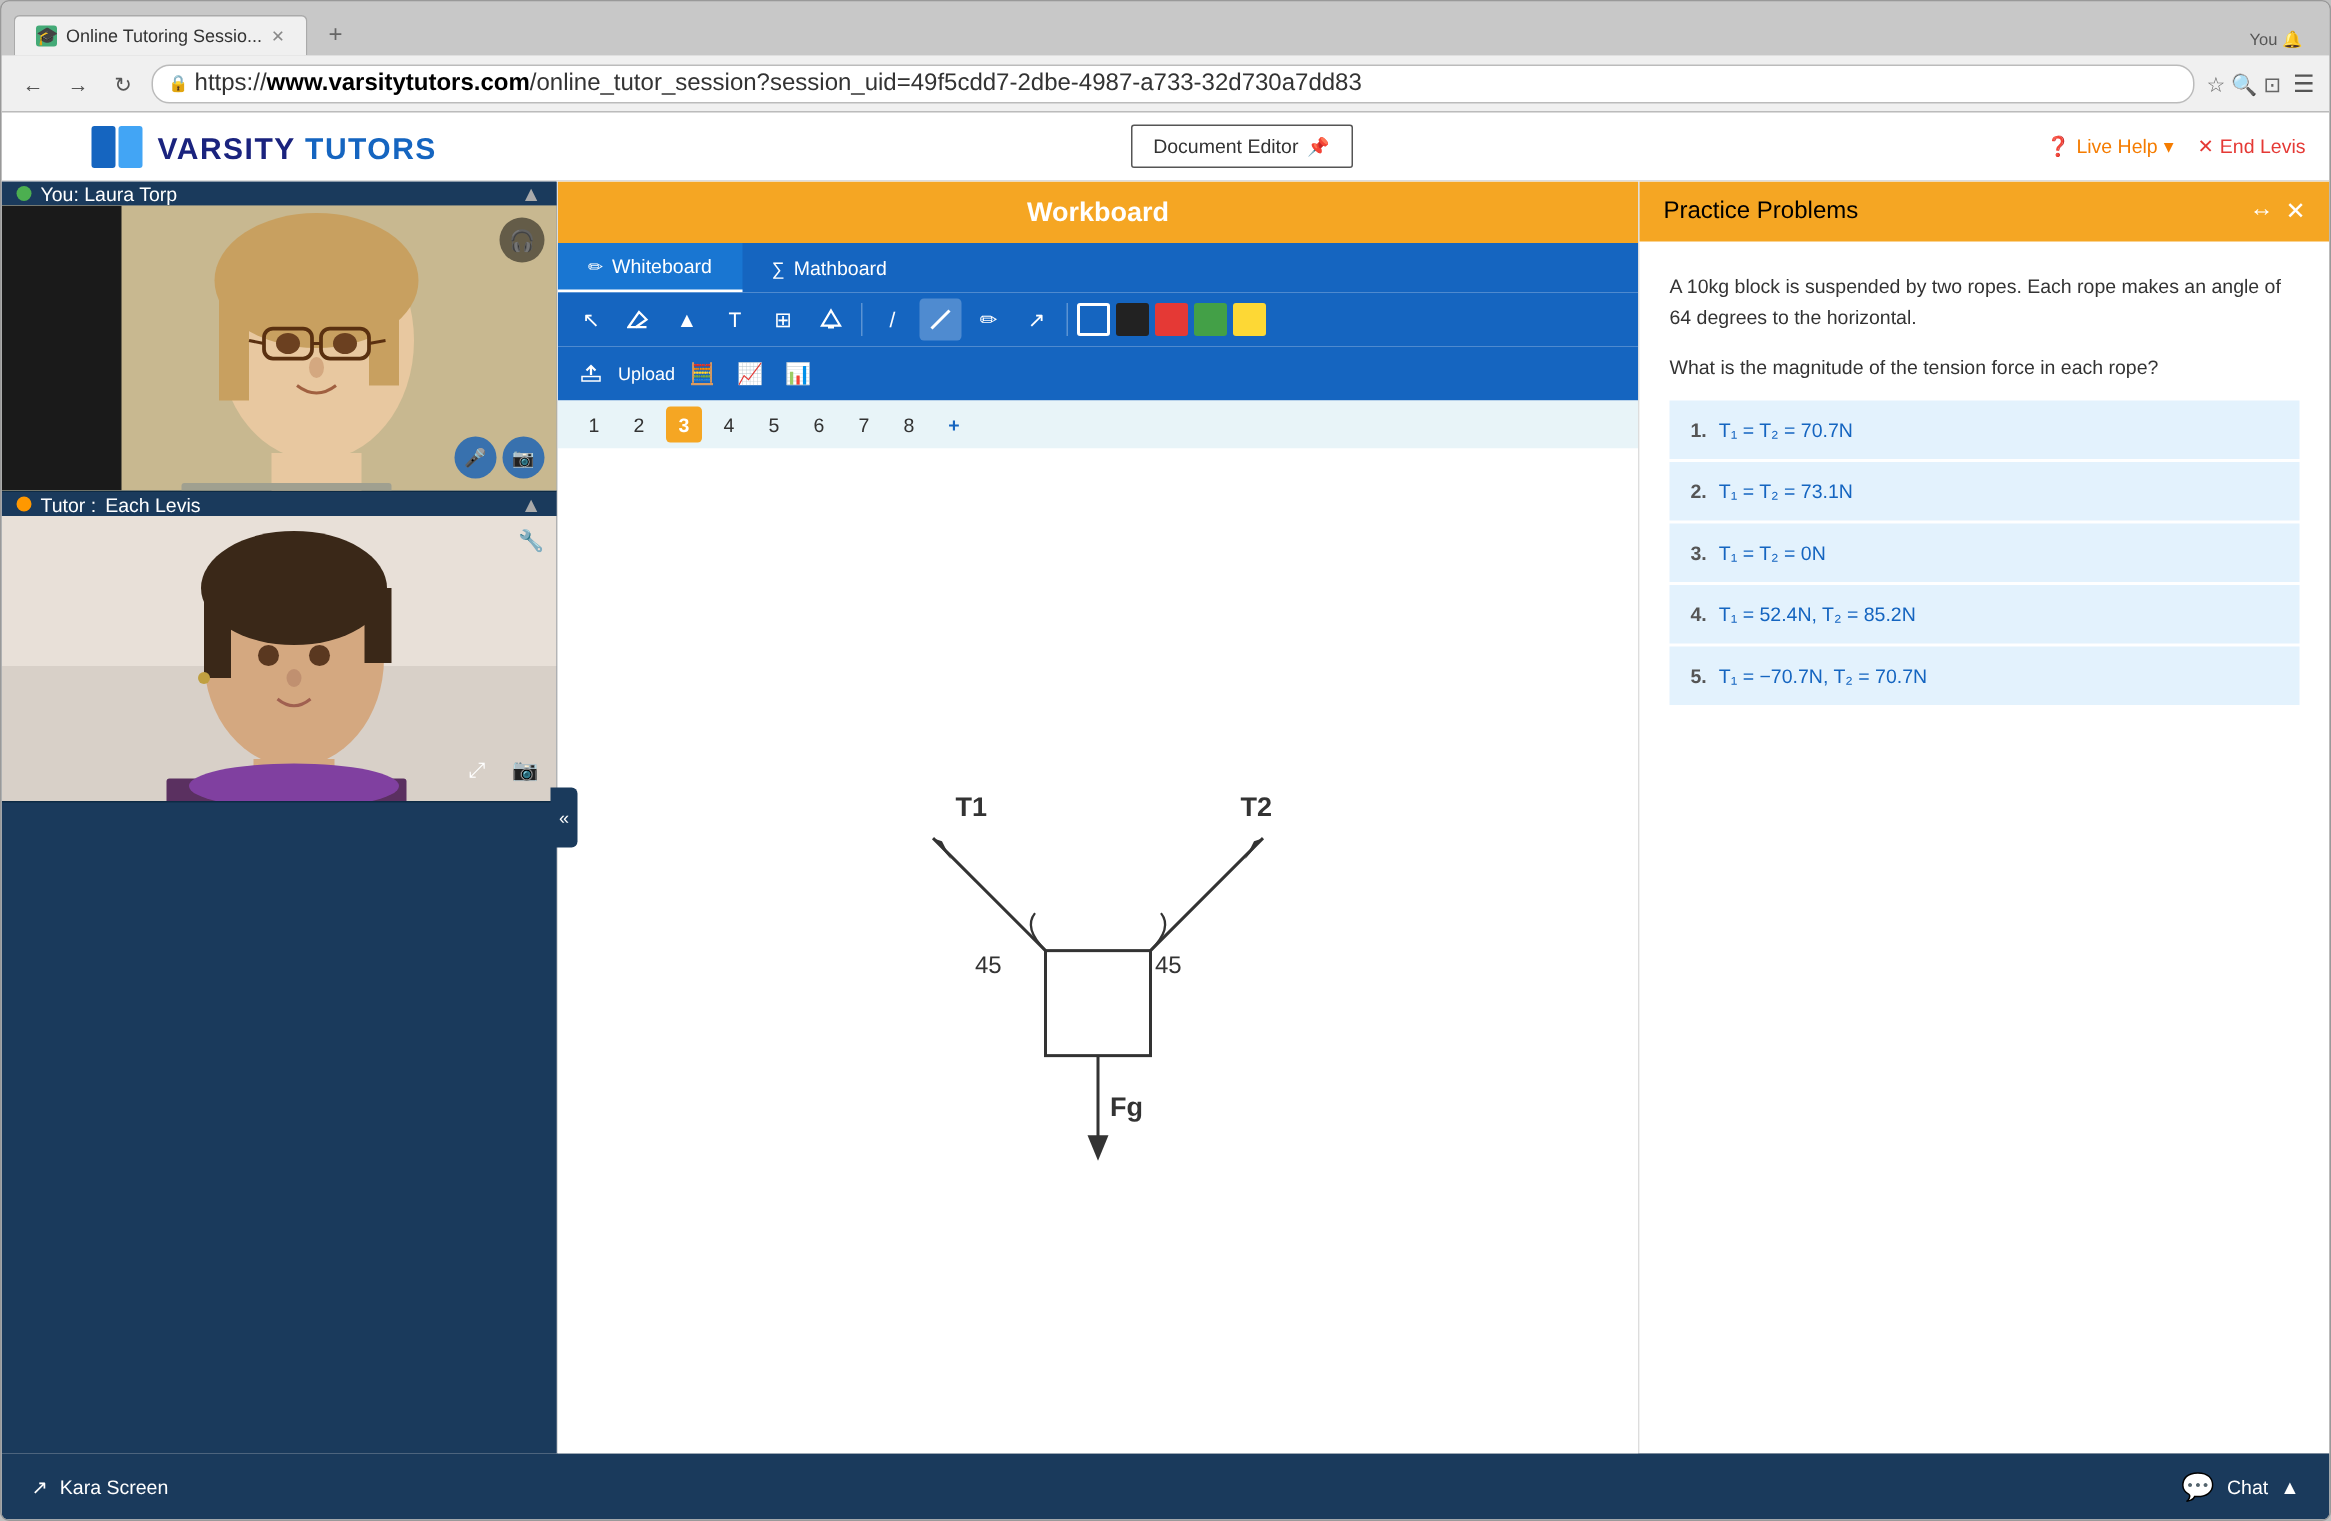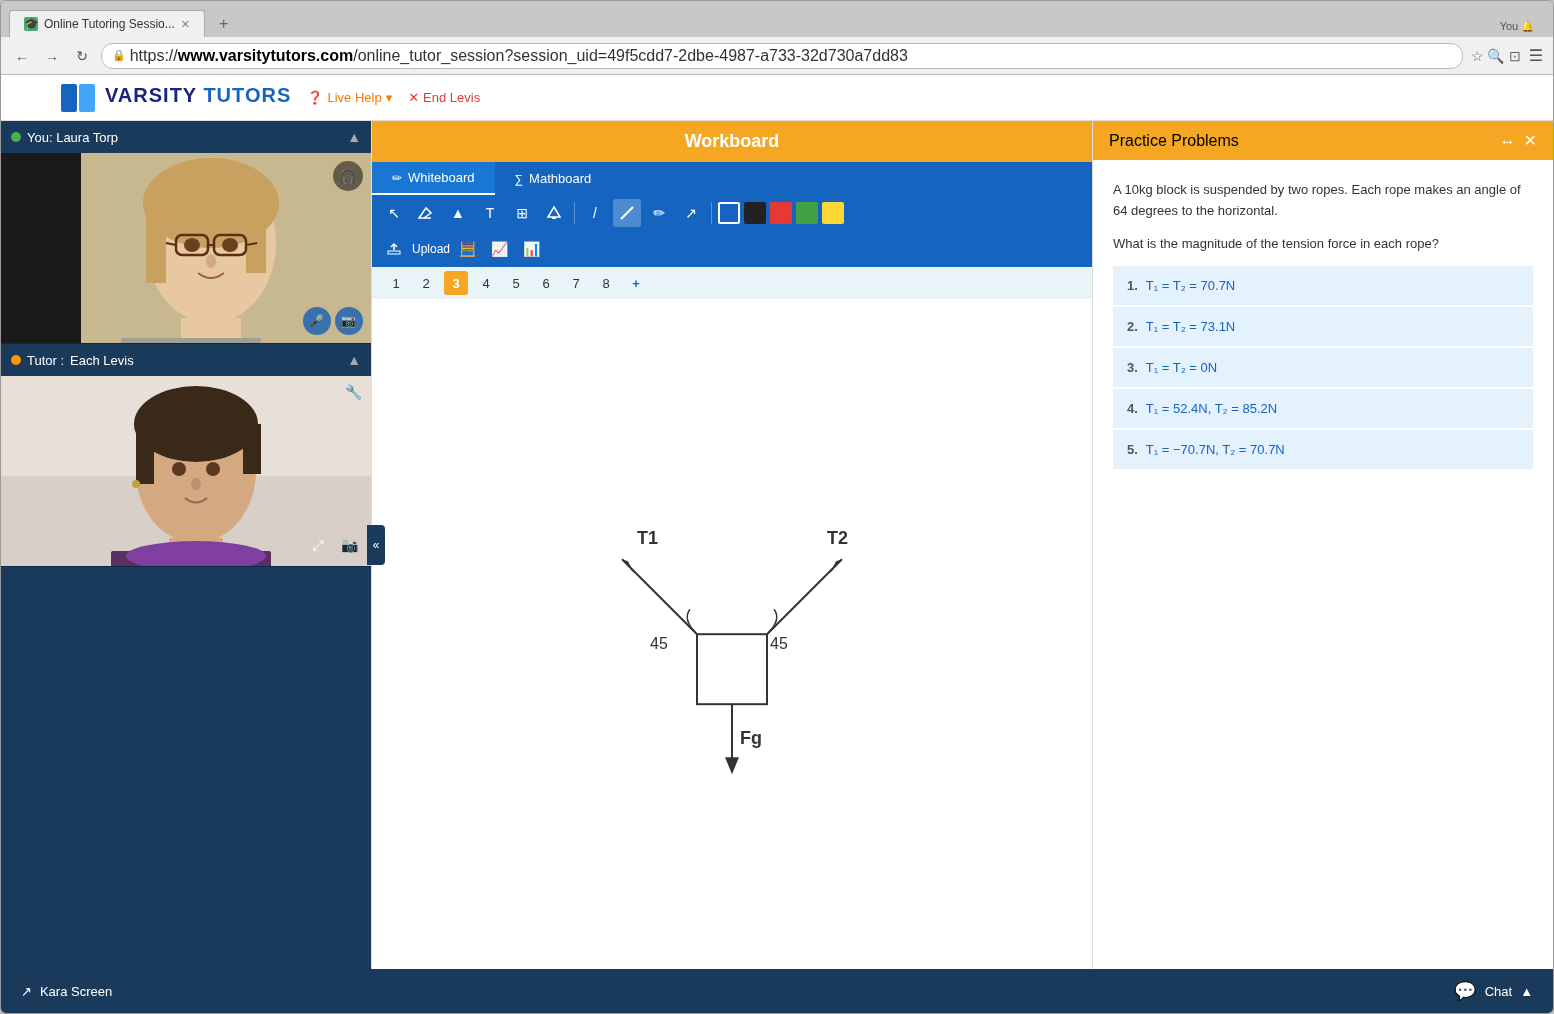--- a/index.html
+++ b/index.html
@@ -21,40 +21,40 @@
     .url-secure { color: #2a7a2a; font-size: 11px; }
     .url-text { color: #333; font-size: 16px; }
     .url-text strong { color: #000; }
     .addr-actions { display: flex; gap: 4px; }
     .addr-icon { color: #666; font-size: 14px; cursor: pointer; }
     .hamburger { font-size: 16px; color: #555; cursor: pointer; }
 
     
     .app { display: flex; flex-direction: column; flex: 1; overflow: hidden; }
     .app-header { background: #fff; height: 46px; display: flex; align-items: center; padding: 0 16px; border-bottom: 1px solid #ddd; gap: 16px; }
-    .logo { display: flex; align-items: flex-start; gap: 8px; padding-left: 44px; }
+    .logo { display: flex; align-items: flex-end; gap: 8px; padding-left: 44px; }
     .logo-icon { width: 36px; height: 28px; display: flex; gap: 2px; }
     .logo-book1 { width: 16px; height: 28px; background: #1565c0; border-radius: 2px; }
     .logo-book2 { width: 16px; height: 28px; background: #42a5f5; border-radius: 2px; }
     .logo-text { font-size: 20px; font-weight: bold; color: #1a237e; letter-spacing: 1px; }
     .logo-text span { color: #1565c0; }
     .header-center { flex: 1; display: flex; justify-content: center; }
     .doc-editor-btn { border: 1px solid #555; background: #fff; padding: 6px 14px; font-size: 13px; color: #333; cursor: pointer; display: flex; align-items: center; gap: 6px; border-radius: 2px; }
     .pin-icon { color: #666; font-size: 12px; }
     .header-right { display: flex; align-items: center; gap: 16px; }
     .live-help { color: #f57c00; font-size: 13px; cursor: pointer; display: flex; align-items: center; gap: 4px; }
     .end-lesson { color: #e53935; font-size: 13px; cursor: pointer; display: flex; align-items: center; gap: 4px; }
 
     
     .main-content { display: flex; flex: 1; overflow: hidden; }
 
     
     .sidebar { width: 370px; min-width: 370px; background: #1a3a5c; display: flex; flex-direction: column; }
     .video-panel { position: relative; border-bottom: 1px solid #0d2a44; }
-    .video-panel-header { background: #1a3a5c; display: flex; align-items: center; justify-content: space-between; padding: 6px 10px; height: 32px; }
+    .video-panel-header { background: #1a3a5c; display: flex; align-items: center; justify-content: space-between; padding: 6px 10px; height: 16px; }
     .video-user { display: flex; align-items: center; gap: 6px; font-size: 13px; color: #fff; }
     .online-dot { width: 10px; height: 10px; background: #4caf50; border-radius: 50%; }
     .orange-dot { width: 10px; height: 10px; background: #ff9800; border-radius: 50%; }
     .panel-controls { display: flex; gap: 8px; color: #aaa; }
     .collapse-btn { color: #aaa; cursor: pointer; font-size: 14px; }
     
     .student-video { height: 190px; background: linear-gradient(135deg, #d4c4a0 0%, #c8b890 50%, #e8d8b0 100%); position: relative; overflow: hidden; }
     .headphone-overlay { position: absolute; top: 8px; right: 8px; width: 30px; height: 30px; background: rgba(0,0,0,0.5); border-radius: 50%; display: flex; align-items: center; justify-content: center; color: #fff; font-size: 14px; }
     .video-controls-overlay { position: absolute; bottom: 8px; right: 8px; display: flex; gap: 4px; }
     .vid-ctrl-btn { width: 28px; height: 28px; background: rgba(255,255,255,0.8); border-radius: 50%; display: flex; align-items: center; justify-content: center; font-size: 12px; cursor: pointer; color: #333; }
@@ -146,20 +146,26 @@
     <div class="app-header">
       <div class="logo">
         <div class="logo-icon">
           <div class="logo-book1"></div>
           <div class="logo-book2"></div>
         </div>
         <div class="logo-text">
           VARSITY <span>TUTORS</span>
         </div>
       </div>
+      <div class="header-center">
+        <button class="doc-editor-btn">
+          <span>Document Editor</span>
+          <span class="pin-icon">📌</span>
+        </button>
+      </div>
       <div class="header-right">
         <div class="live-help">
           <span>❓</span>
           <span>Live Help</span>
           <span>▾</span>
         </div>
         <div class="end-lesson">
           <span>✕</span>
           <span>End Levis</span>
         </div>

